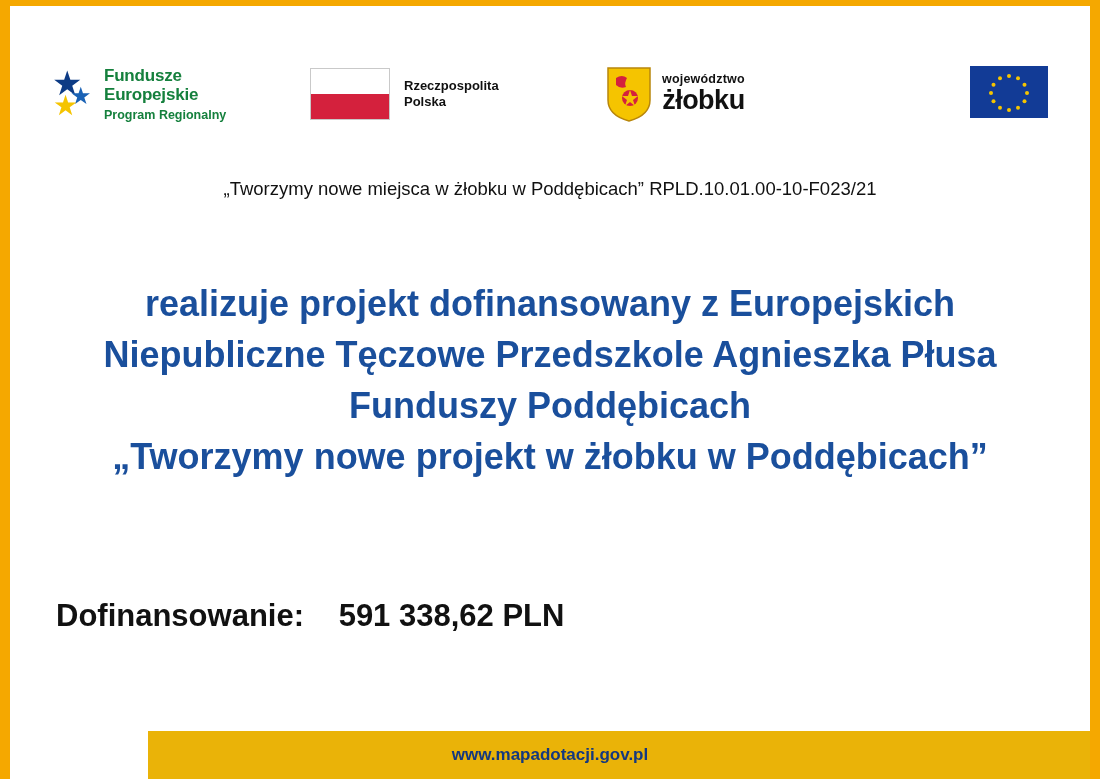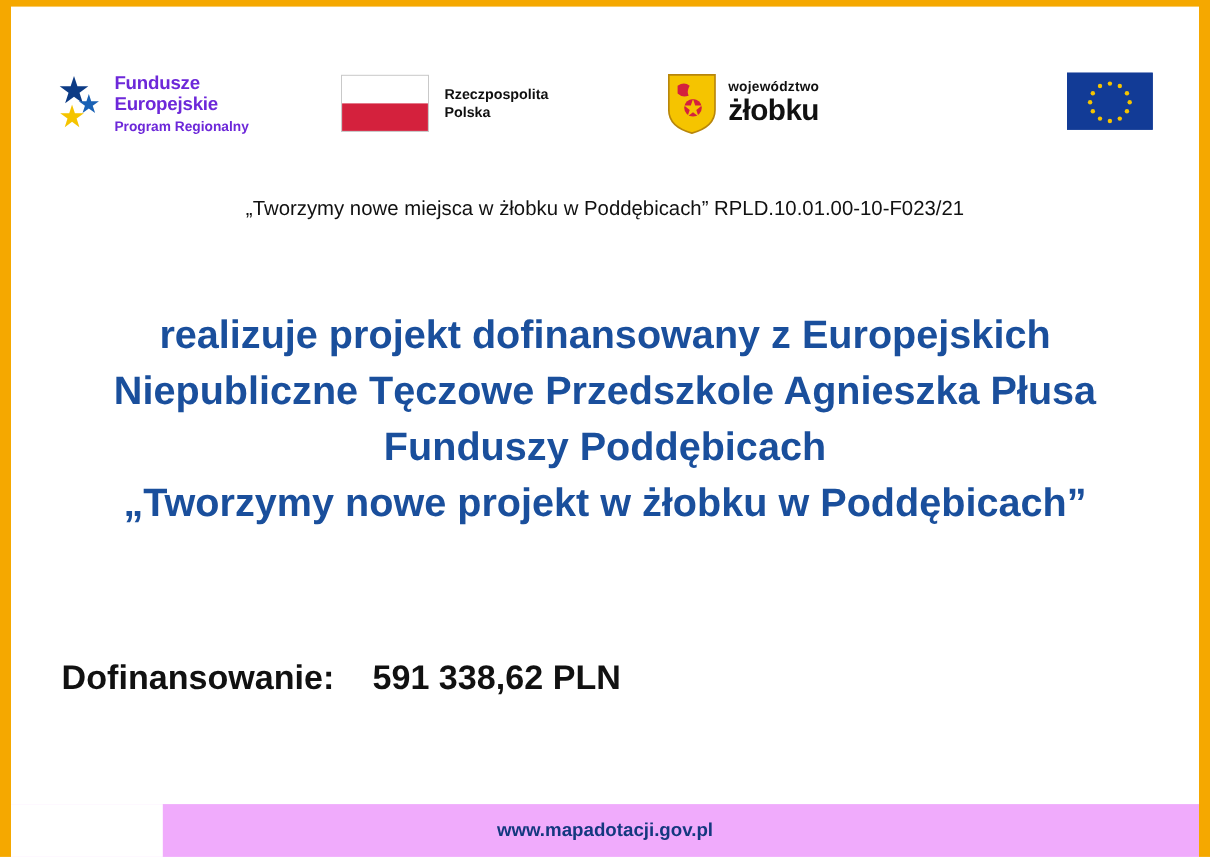--- a/index.html
+++ b/index.html
@@ -65,21 +65,21 @@
   }
   .fe-star-small {
     position: absolute;
     left: 3px;
     top: 26px;
     color: #f5c400;
     font-size: 28px;
     line-height: 28px;
   }
   .fe-text {
-    color: #6d28d9;
+    color: #15803d;
     line-height: 1.12;
   }
   .fe-text .l1, .fe-text .l2 {
     font-size: 17px;
     font-weight: bold;
     letter-spacing: -0.2px;
   }
   .fe-text .l3 {
     font-size: 12.5px;
     font-weight: bold;
@@ -115,21 +115,21 @@
     top: 12px;
     display: flex;
     align-items: center;
   }
   .wl-crest {
     width: 46px;
     height: 56px;
     margin-right: 10px;
     position: relative;
   }
-  .wl-text { line-height: 1.05; }
+  .wl-text { line-height: 1.05; text-align: center; }
   .wl-text .small {
     font-size: 12.5px;
     font-weight: bold;
     color: #111111;
     letter-spacing: 0.2px;
   }
   .wl-text .big {
     font-size: 27px;
     font-weight: bold;
     color: #111111;
@@ -196,21 +196,21 @@
     color: #111111;
   }
   .funding .amount { margin-left: 26px; }
   
   .footer {
     position: absolute;
     left: 0;
     right: 0;
     bottom: 0;
     height: 48px;
-    background: #f0abfc;
+    background: #eab308;
     display: flex;
     align-items: center;
     justify-content: center;
   }
   .footer .bar-left {
     position: absolute;
     left: 0;
     top: 0;
     bottom: 0;
     width: 138px;

